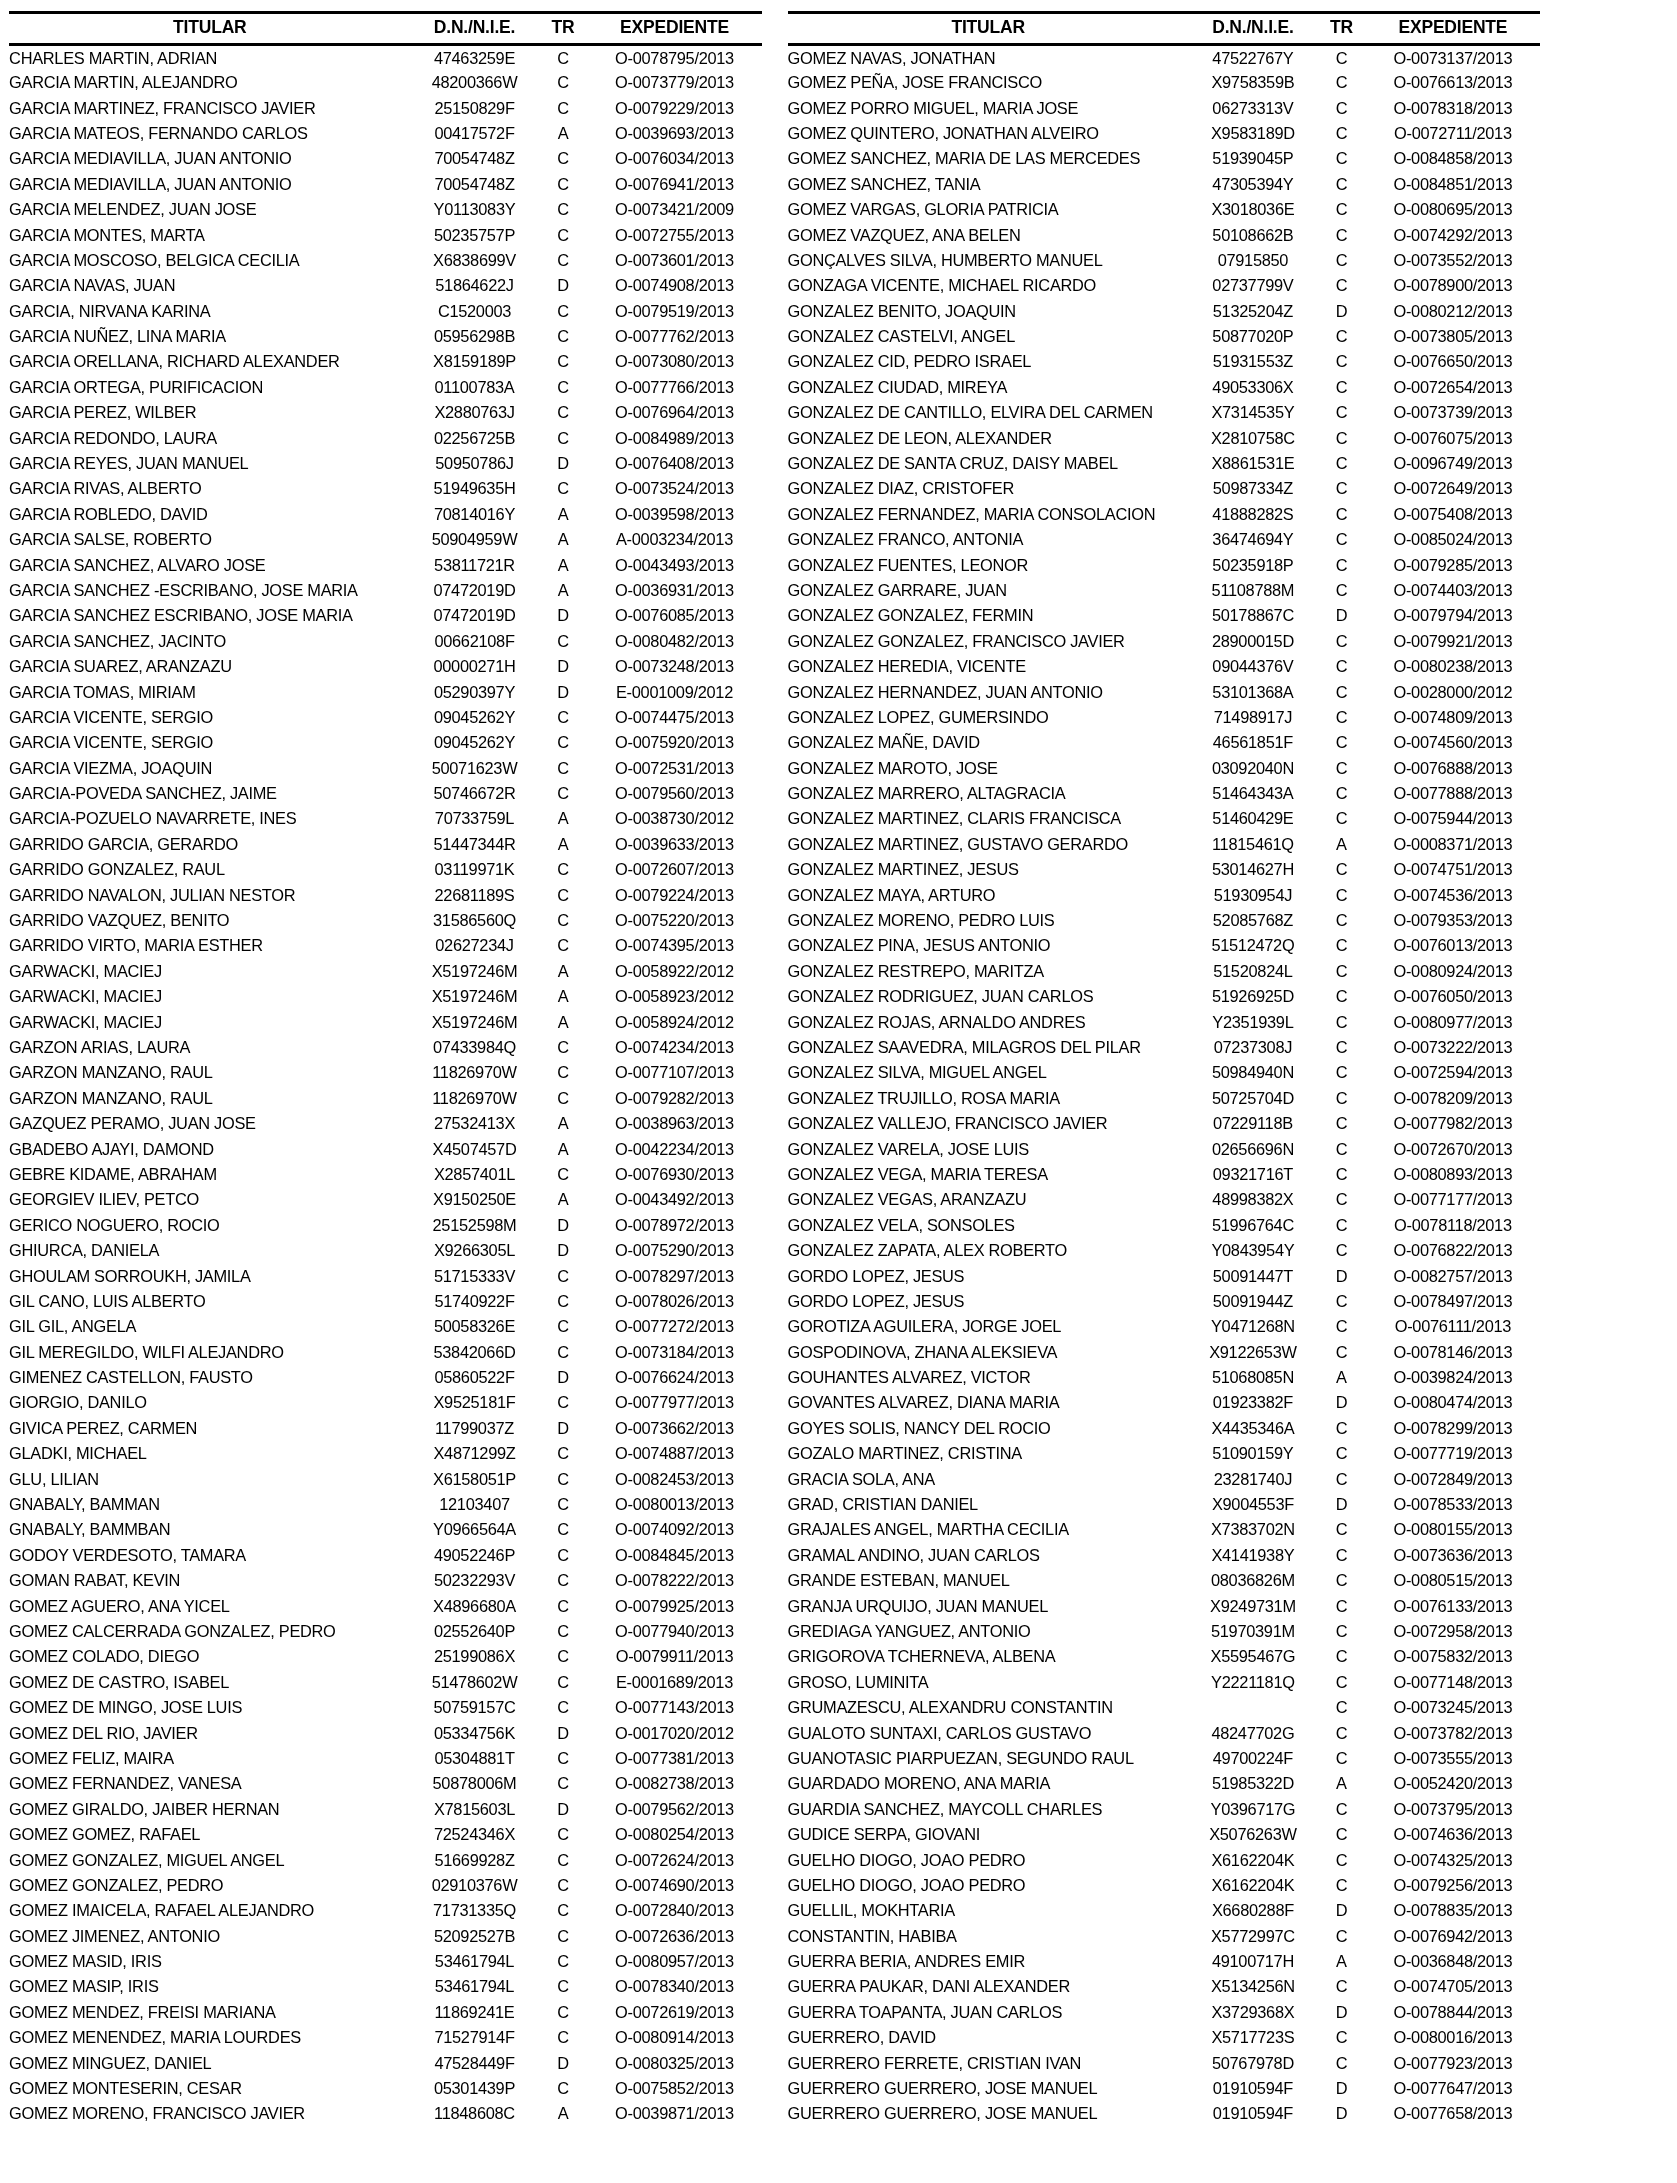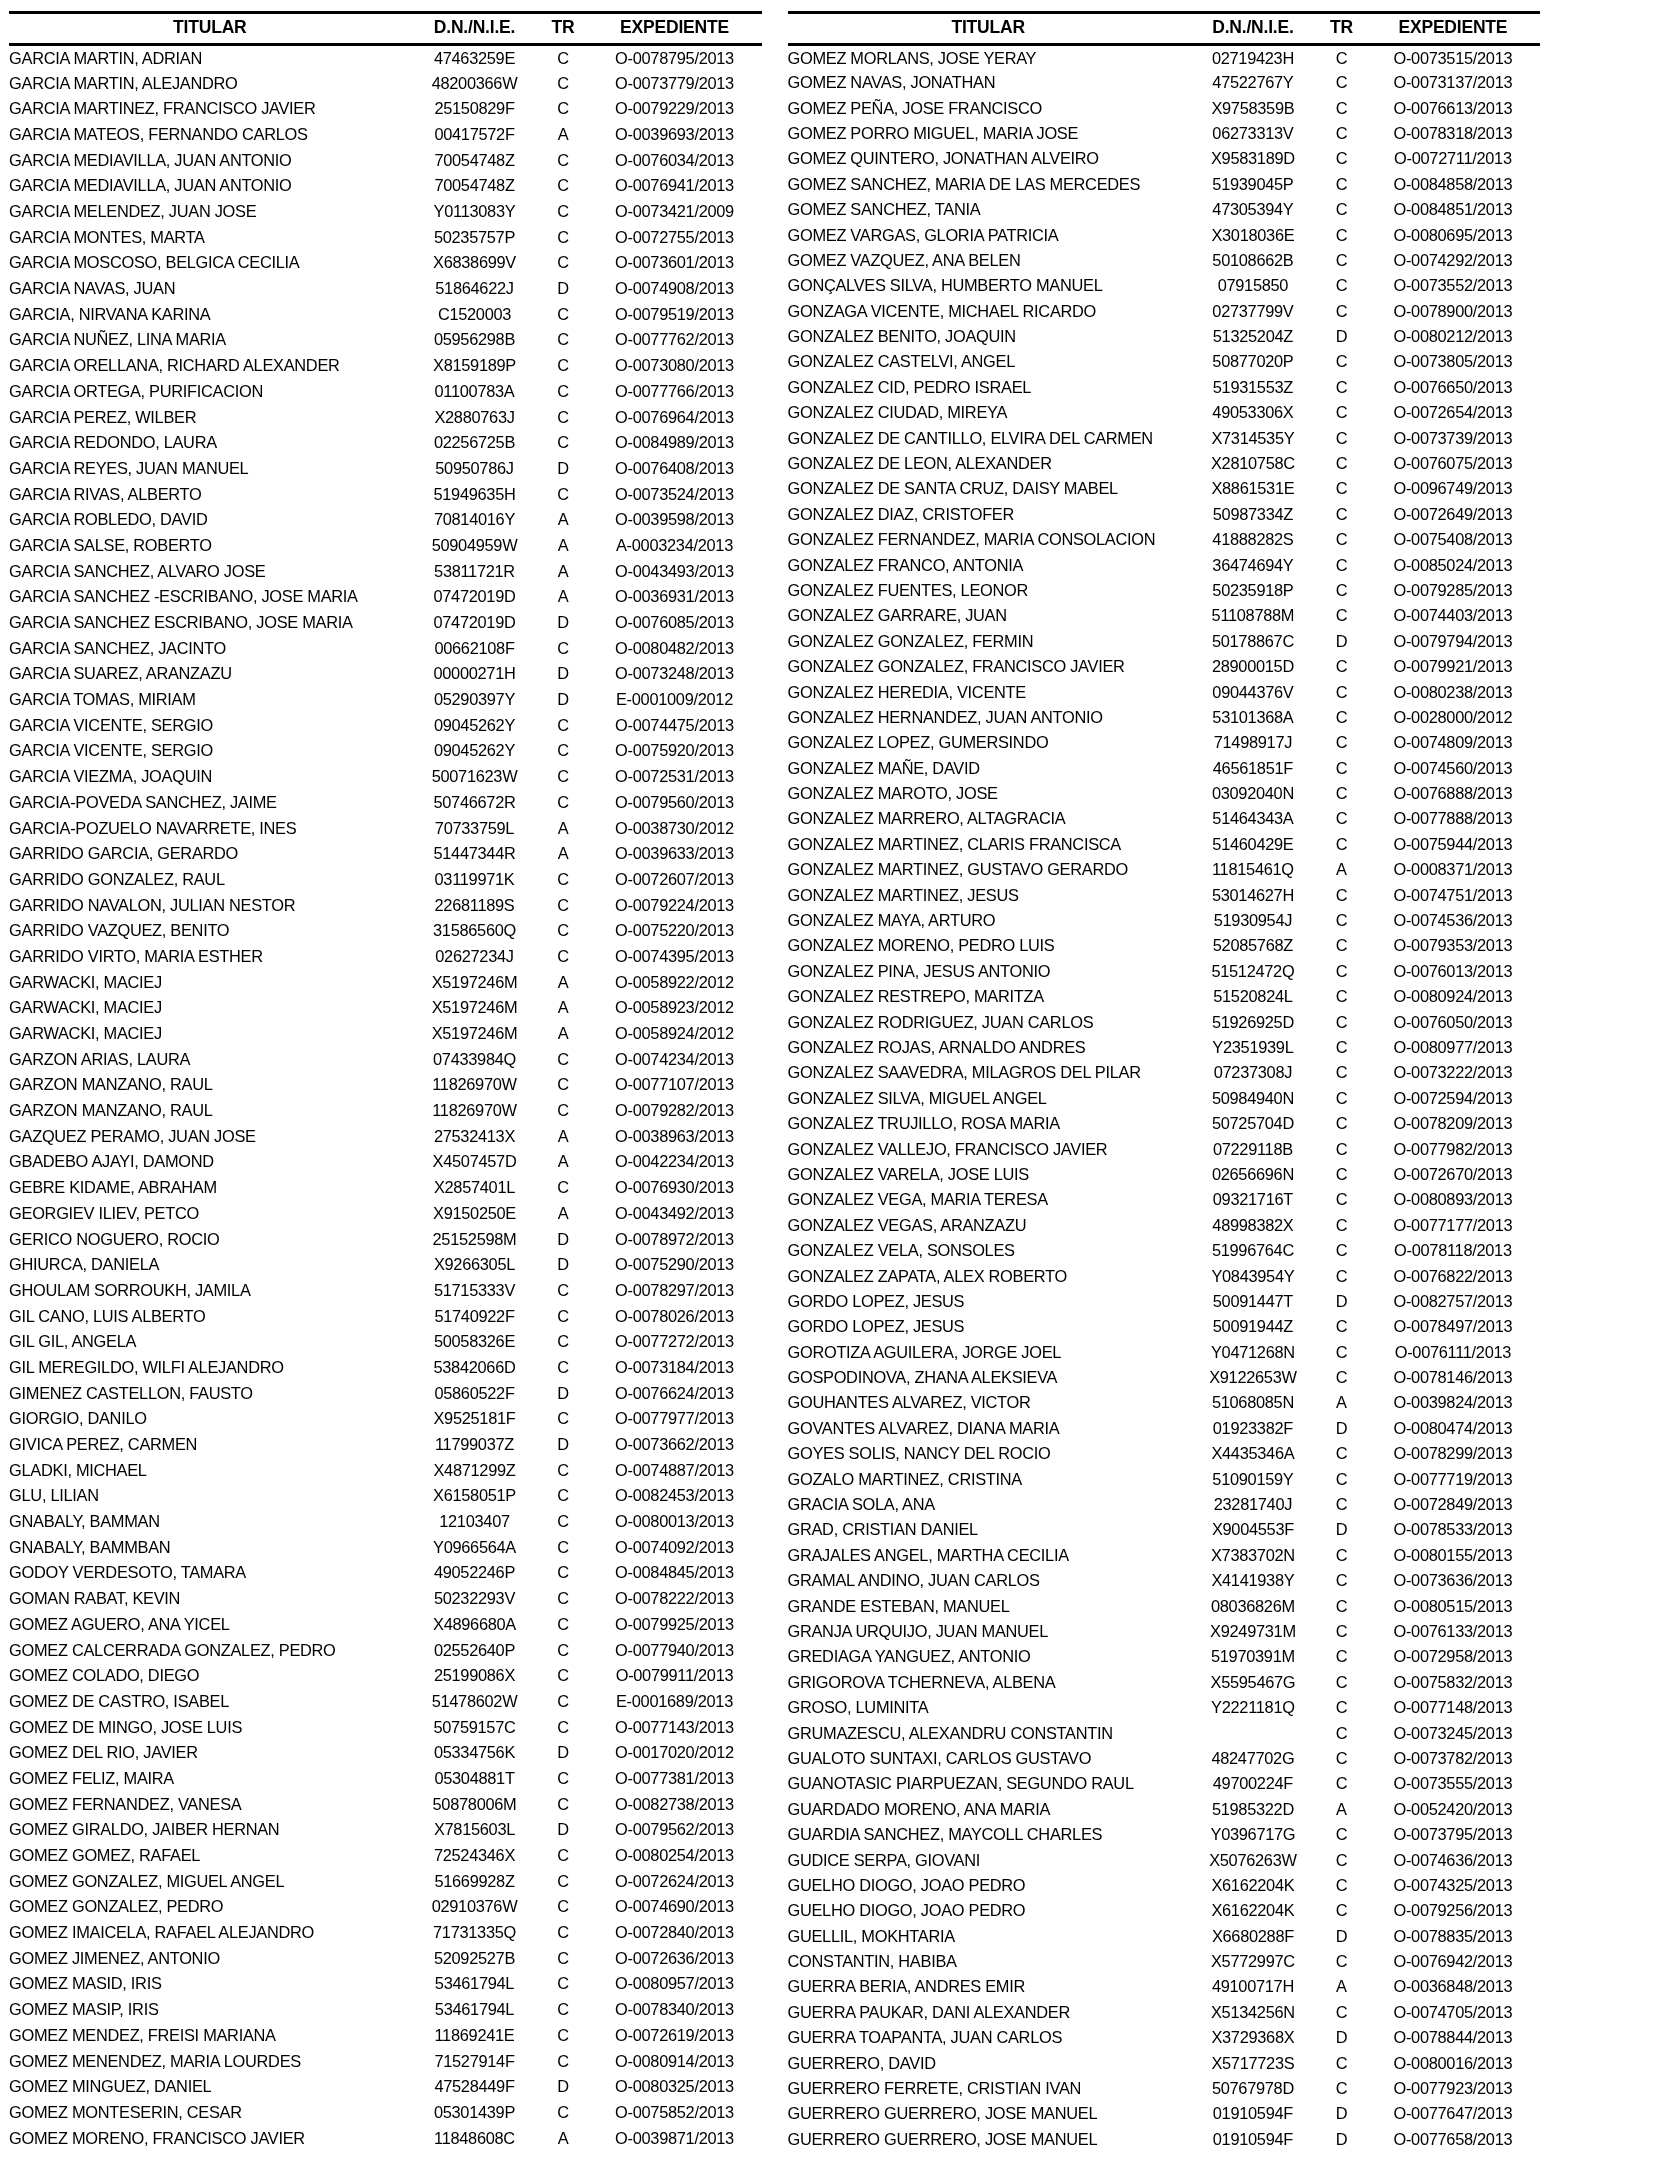--- a/index.html
+++ b/index.html
@@ -66,21 +66,21 @@
         <tr>
           <th class="c-titular">TITULAR</th>
           <th class="c-dni">D.N./N.I.E.</th>
           <th class="c-tr">TR</th>
           <th class="c-exp">EXPEDIENTE</th>
         </tr>
       </thead>
       <tbody>
 
           <tr>
-            <td class="c-titular">GARCIA MARTIN, ADRIAN</td>
+            <td class="c-titular">CHARLES MARTIN, ADRIAN</td>
             <td class="c-dni">47463259E</td>
             <td class="c-tr">C</td>
             <td class="c-exp">O-0078795/2013</td>
           </tr>
 
           <tr>
             <td class="c-titular">GARCIA MARTIN, ALEJANDRO</td>
             <td class="c-dni">48200366W</td>
             <td class="c-tr">C</td>
             <td class="c-exp">O-0073779/2013</td>
@@ -653,26 +653,20 @@
       <thead>
         <tr>
           <th class="c-titular">TITULAR</th>
           <th class="c-dni">D.N./N.I.E.</th>
           <th class="c-tr">TR</th>
           <th class="c-exp">EXPEDIENTE</th>
         </tr>
       </thead>
       <tbody>
 
-          <tr>
-            <td class="c-titular">GOMEZ MORLANS, JOSE YERAY</td>
-            <td class="c-dni">02719423H</td>
-            <td class="c-tr">C</td>
-            <td class="c-exp">O-0073515/2013</td>
-          </tr>
 
           <tr>
             <td class="c-titular">GOMEZ NAVAS, JONATHAN</td>
             <td class="c-dni">47522767Y</td>
             <td class="c-tr">C</td>
             <td class="c-exp">O-0073137/2013</td>
           </tr>
 
           <tr>
             <td class="c-titular">GOMEZ PEÑA, JOSE FRANCISCO</td>

